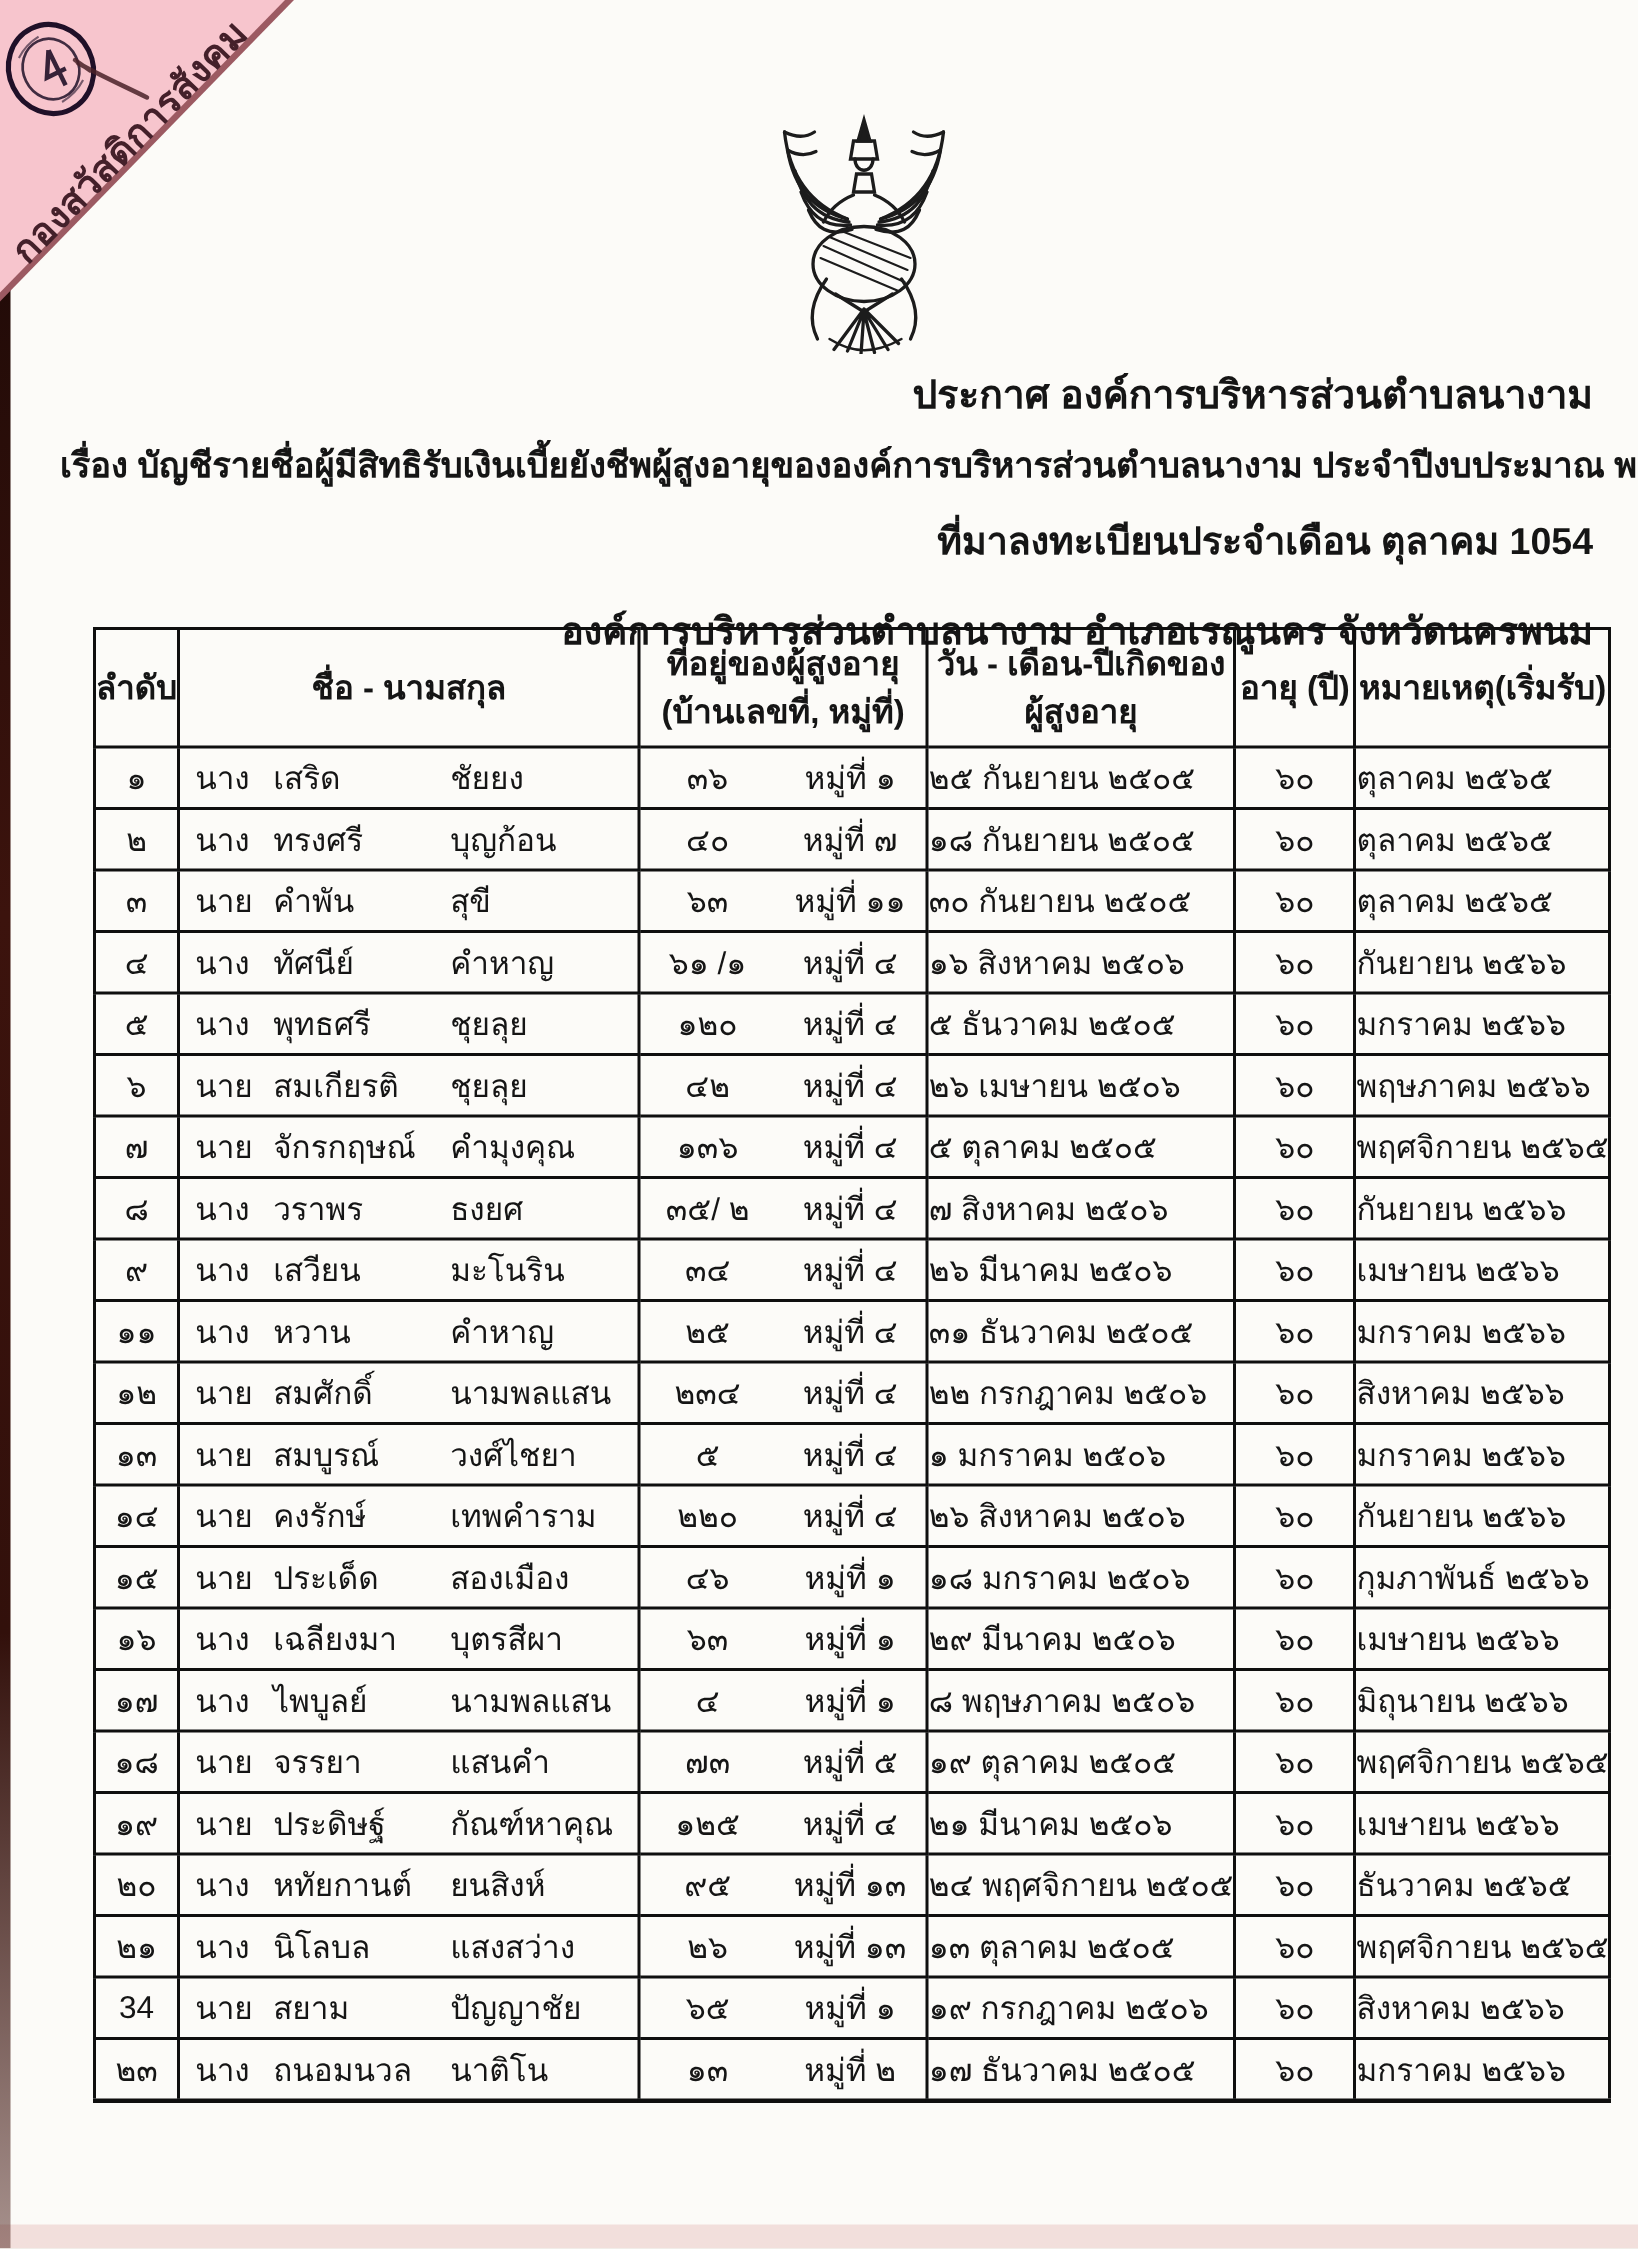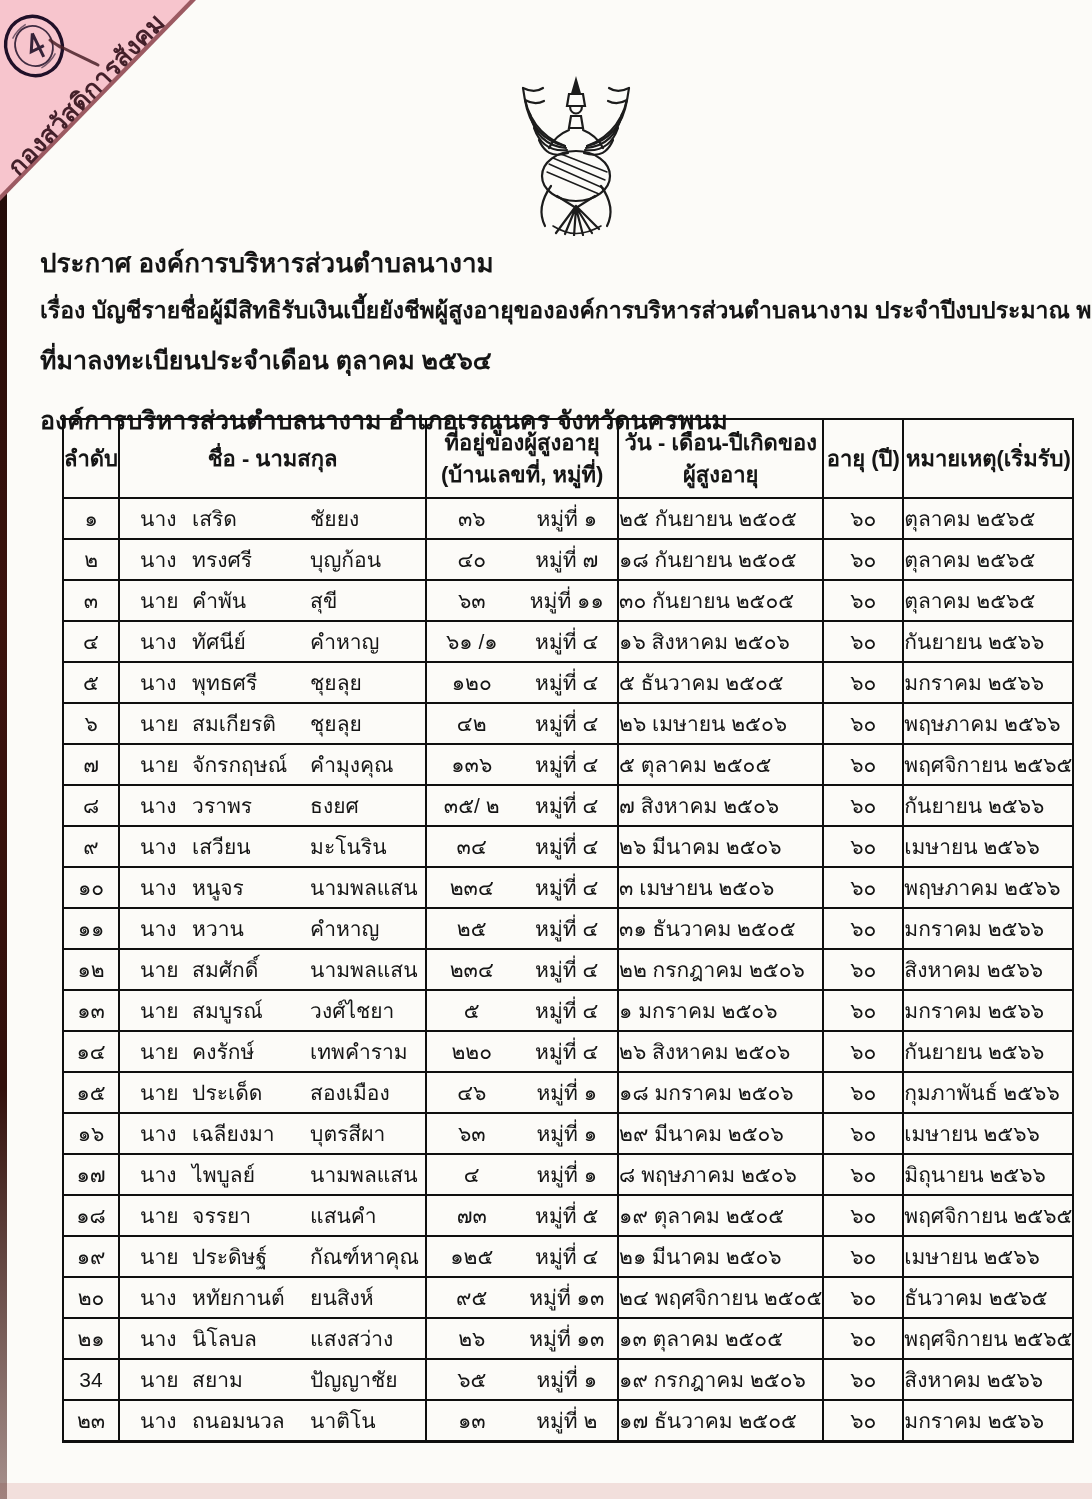--- a/index.html
+++ b/index.html
@@ -28,42 +28,42 @@
     transform:rotate(-46deg);
     font-size:25px;font-weight:700;color:#44202a;letter-spacing:.5px;
     white-space:nowrap;
   }
 
   
   .emblem{position:absolute;left:481px;top:76px;width:190px;height:160px;z-index:1;}
 
   
   .title-line{
-    position:absolute;left:40px;right:30px;text-align:left;
+    position:absolute;left:40px;right:30px;text-align:right;
     font-weight:700;white-space:nowrap;z-index:2;
   }
   .t1{top:242px;font-size:26px;}
   .t2{top:292px;font-size:23px;}
   .t3{top:340px;font-size:25px;}
   .t4{top:400px;font-size:25px;}
 
   
   table.doc{
     position:absolute;left:62px;top:418px;z-index:2;
     border-collapse:collapse;table-layout:fixed;
     border:2px solid #0f0f0f;border-bottom:3px solid #0f0f0f;
   }
   table.doc th,table.doc td{
     border:2px solid #0f0f0f;padding:0;vertical-align:middle;
     font-size:21px;font-weight:400;overflow:hidden;white-space:nowrap;
   }
   table.doc thead th{height:77px;font-size:22px;font-weight:700;text-align:center;line-height:1.45;}
   table.doc tbody td{height:39px;}
   .c-no,.c-age{text-align:center;}
-  .cell-name{display:flex;align-items:center;padding-left:20px;}
+  .cell-name{display:flex;align-items:center;padding-left:10px;}
   .cell-name .p-title{flex:0 0 52px;}
   .cell-name .p-first{flex:0 0 118px;}
   .cell-name .p-last{flex:1 1 auto;}
   .cell-addr{display:flex;align-items:center;}
   .cell-addr .a-house{flex:0 0 47%;text-align:center;}
   .cell-addr .a-moo{flex:1 1 auto;text-align:center;}
   .c-dob{padding-left:9px;}
   .c-remark{padding-left:10px;}
 </style>
 </head>
@@ -101,21 +101,21 @@
       <path d="M76,120 L95,132 L114,120"></path>
       <path d="M70,110 C60,124 58,138 64,150 M120,110 C130,124 132,138 126,150"></path>
 
       <path d="M95,130 L75,157 M95,131 L84,158 M95,132 L93,160 M95,132 L102,159 M95,131 L111,157 M95,130 L118,153"></path>
       <path d="M72,150 C88,160 102,160 120,150" stroke-width="1.6"></path>
     </g>
   </svg>
 
   <div class="title-line t1">ประกาศ องค์การบริหารส่วนตำบลนางาม</div>
   <div class="title-line t2">เรื่อง  บัญชีรายชื่อผู้มีสิทธิรับเงินเบี้ยยังชีพผู้สูงอายุขององค์การบริหารส่วนตำบลนางาม ประจำปีงบประมาณ พ.ศ. ๒๕๖๖</div>
-  <div class="title-line t3">ที่มาลงทะเบียนประจำเดือน ตุลาคม ๒๕๖๔</div>
+  <div class="title-line t3">ที่มาลงทะเบียนประจำเดือน ตุลาคม 1054</div>
   <div class="title-line t4">องค์การบริหารส่วนตำบลนางาม  อำเภอเรณูนคร  จังหวัดนครพนม</div>
 
   <table class="doc">
     <colgroup>
       <col style="width:56px">
         <col style="width:307px">
         <col style="width:192px">
       <col style="width:200px">
         <col style="width:80px">
         <col style="width:143px">
@@ -302,39 +302,20 @@
         <div class="cell-addr">
           <span class="a-house">๓๔</span>
           <span class="a-moo">หมู่ที่ ๔</span>
         </div>
       </td>
       <td class="c-dob">๒๖ มีนาคม ๒๕๐๖</td>
       <td class="c-age">๖๐</td>
       <td class="c-remark">เมษายน ๒๕๖๖</td>
     </tr>
         <tr>
-      <td class="c-no">๑๐</td>
-      <td>
-        <div class="cell-name">
-          <span class="p-title">นาง</span>
-          <span class="p-first">หนูจร</span>
-          <span class="p-last">นามพลแสน</span>
-        </div>
-      </td>
-      <td>
-        <div class="cell-addr">
-          <span class="a-house">๒๓๔</span>
-          <span class="a-moo">หมู่ที่ ๔</span>
-        </div>
-      </td>
-      <td class="c-dob">๓ เมษายน ๒๕๐๖</td>
-      <td class="c-age">๖๐</td>
-      <td class="c-remark">พฤษภาคม ๒๕๖๖</td>
-    </tr>
-        <tr>
       <td class="c-no">๑๑</td>
       <td>
         <div class="cell-name">
           <span class="p-title">นาง</span>
           <span class="p-first">หวาน</span>
           <span class="p-last">คำหาญ</span>
         </div>
       </td>
       <td>
         <div class="cell-addr">

